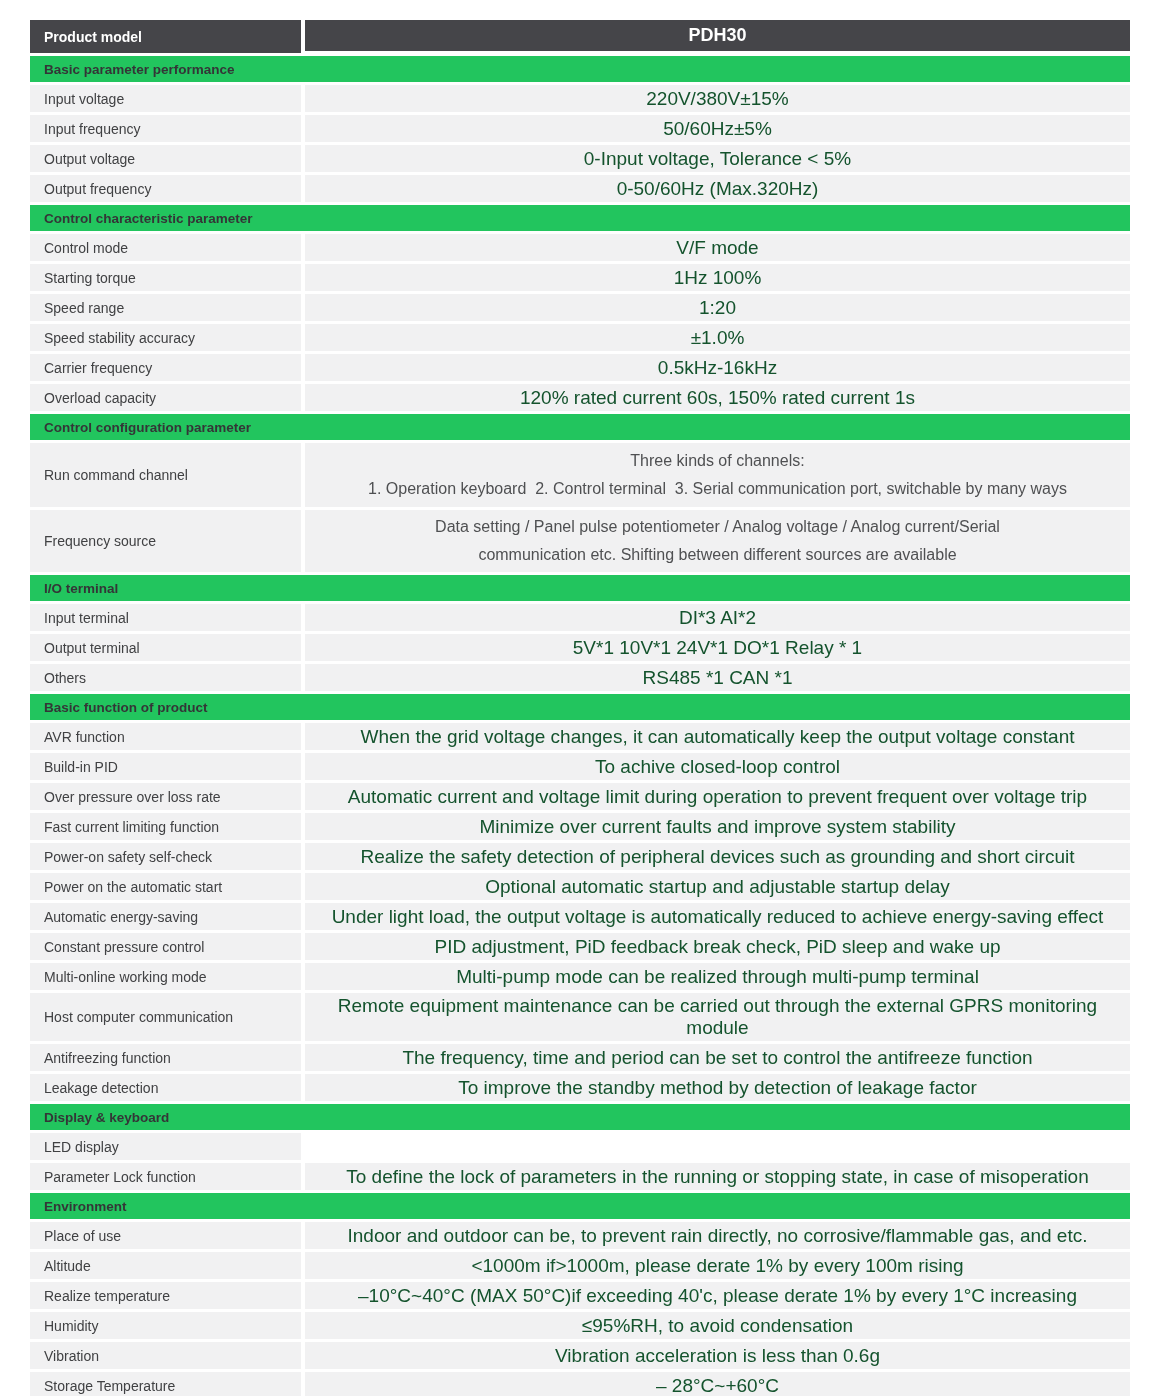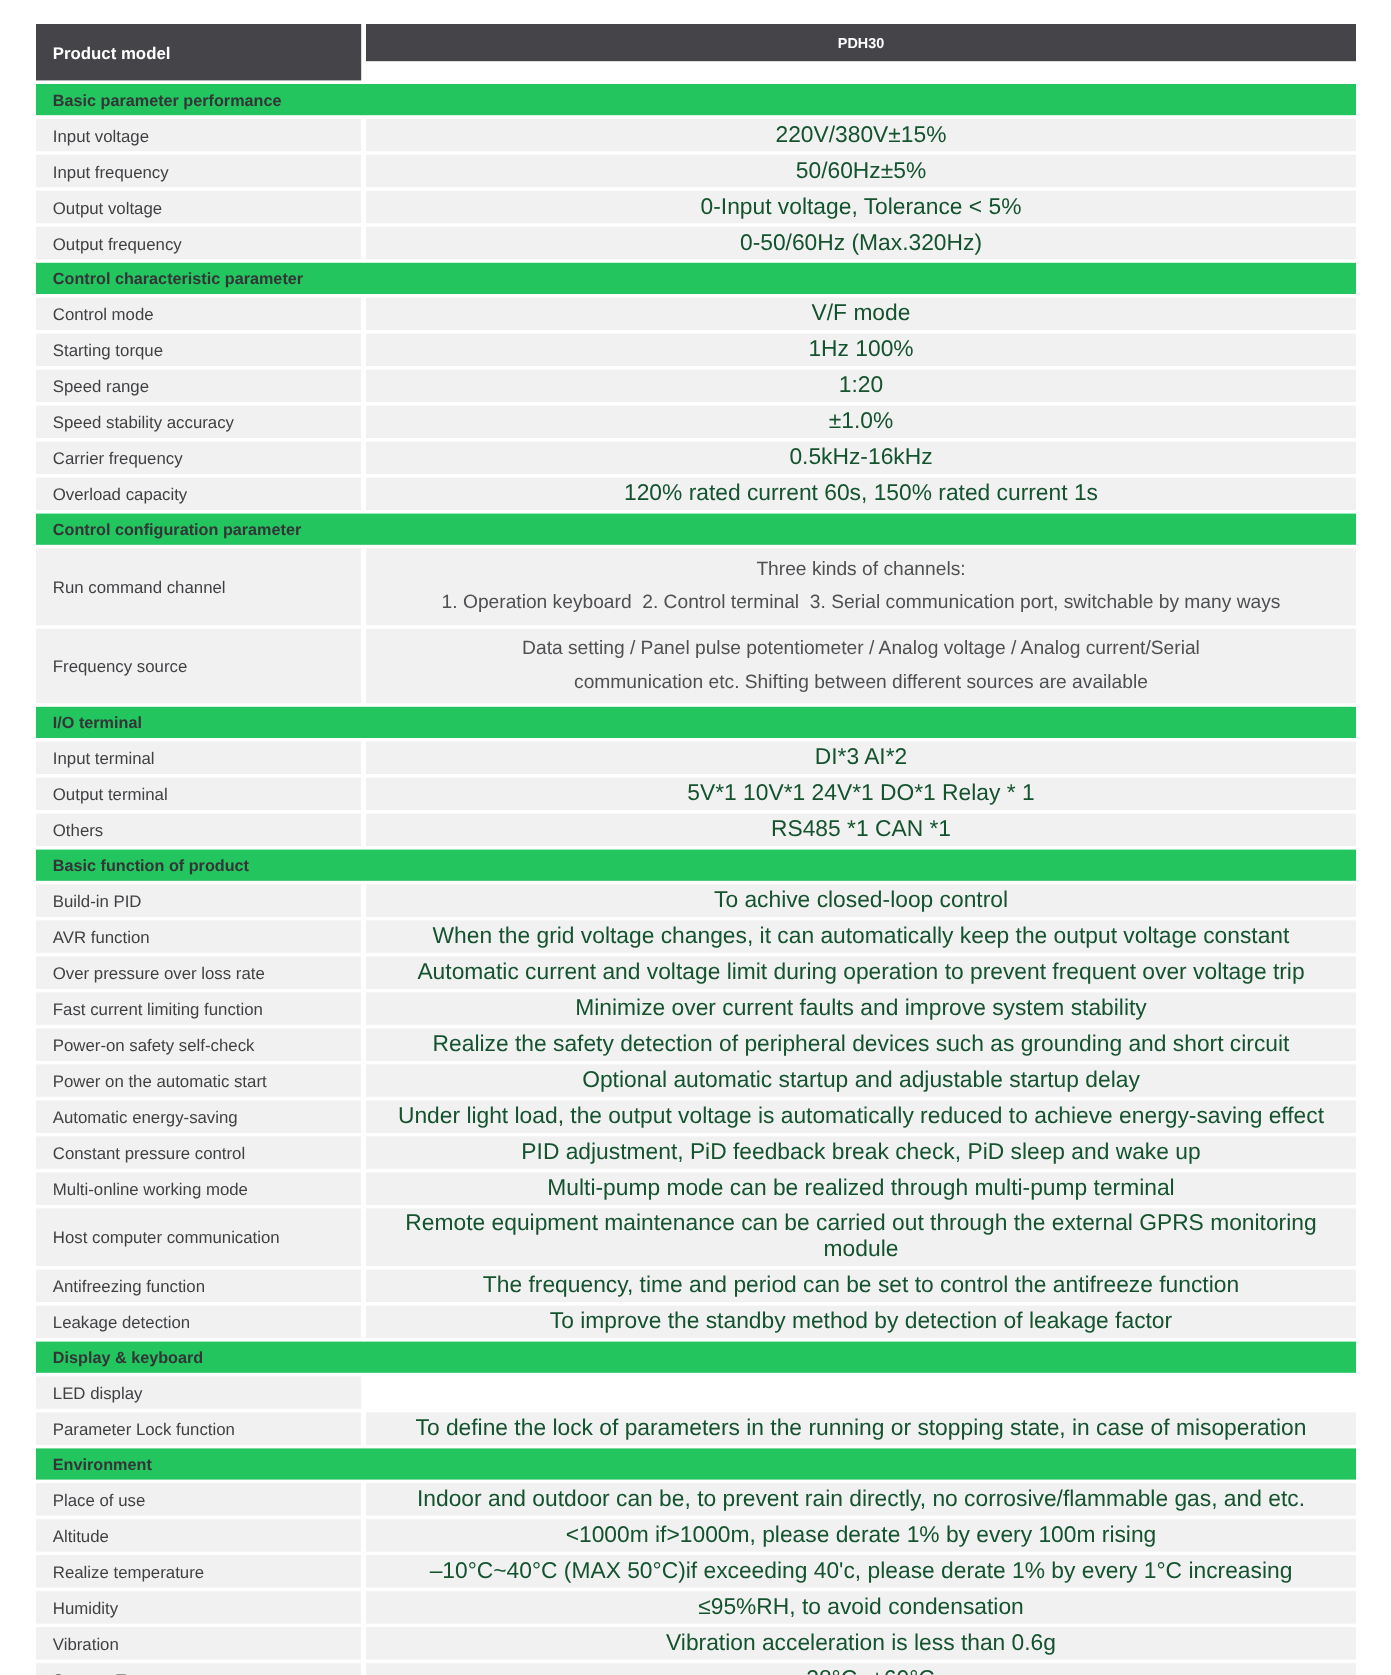--- a/index.html
+++ b/index.html
@@ -23,22 +23,22 @@
     padding-left:14px; padding-right:6px;
     font-size:14px; color:#404143;
   }
   .value-cell {
     flex:1; margin-left:4px; min-height:27px;
     justify-content:center; text-align:center;
     font-size:19px; color:#14532d;
     flex-direction:column; padding:2px 10px;
   }
   .header-row .cell { background:#454549; }
-  .header-row .label-cell { height:47px; font-weight:bold; font-size:14px; color:#ffffff; }
-  .header-row .value-cell { height:31px; font-weight:bold; font-size:12px; color:#ffffff; }
+  .header-row .label-cell { height:33px; font-weight:bold; font-size:14px; color:#ffffff; }
+  .header-row .value-cell { height:31px; font-weight:bold; font-size:18px; color:#ffffff; }
   .section-bar {
     background:#22c55e; height:26px; margin-bottom:3px;
     display:flex; align-items:center; padding-left:14px;
     font-size:13.5px; font-weight:bold; color:#343537;
   }
   .row.tall-1 .cell { min-height:64px; }
   .row.tall-2 .cell { min-height:62px; }
   .row.tall-1 .value-cell, .row.tall-2 .value-cell {
     font-size:16px; color:#4f5052; line-height:1.75;
   }
@@ -123,28 +123,28 @@
     <div class="cell label-cell">Output terminal</div>
     <div class="cell value-cell">5V*1 10V*1 24V*1 DO*1 Relay * 1</div>
   </div>
   <div class="row">
     <div class="cell label-cell">Others</div>
     <div class="cell value-cell">RS485 *1 CAN *1</div>
   </div>
 
   <div class="section-bar">Basic function of product</div>
   <div class="row">
+    <div class="cell label-cell">AVR function</div>
+    <div class="cell value-cell">When the grid voltage changes, it can automatically keep the output voltage constant</div>
+  </div>
+  <div class="row">
     <div class="cell label-cell">Build-in PID</div>
     <div class="cell value-cell">To achive closed-loop control</div>
   </div>
   <div class="row">
-    <div class="cell label-cell">AVR function</div>
-    <div class="cell value-cell">When the grid voltage changes, it can automatically keep the output voltage constant</div>
-  </div>
-  <div class="row">
     <div class="cell label-cell">Over pressure over loss rate</div>
     <div class="cell value-cell">Automatic current and voltage limit during operation to prevent frequent over voltage trip</div>
   </div>
   <div class="row">
     <div class="cell label-cell">Fast current limiting function</div>
     <div class="cell value-cell">Minimize over current faults and improve system stability</div>
   </div>
   <div class="row">
     <div class="cell label-cell">Power-on safety self-check</div>
     <div class="cell value-cell">Realize the safety detection of peripheral devices such as grounding and short circuit</div>

